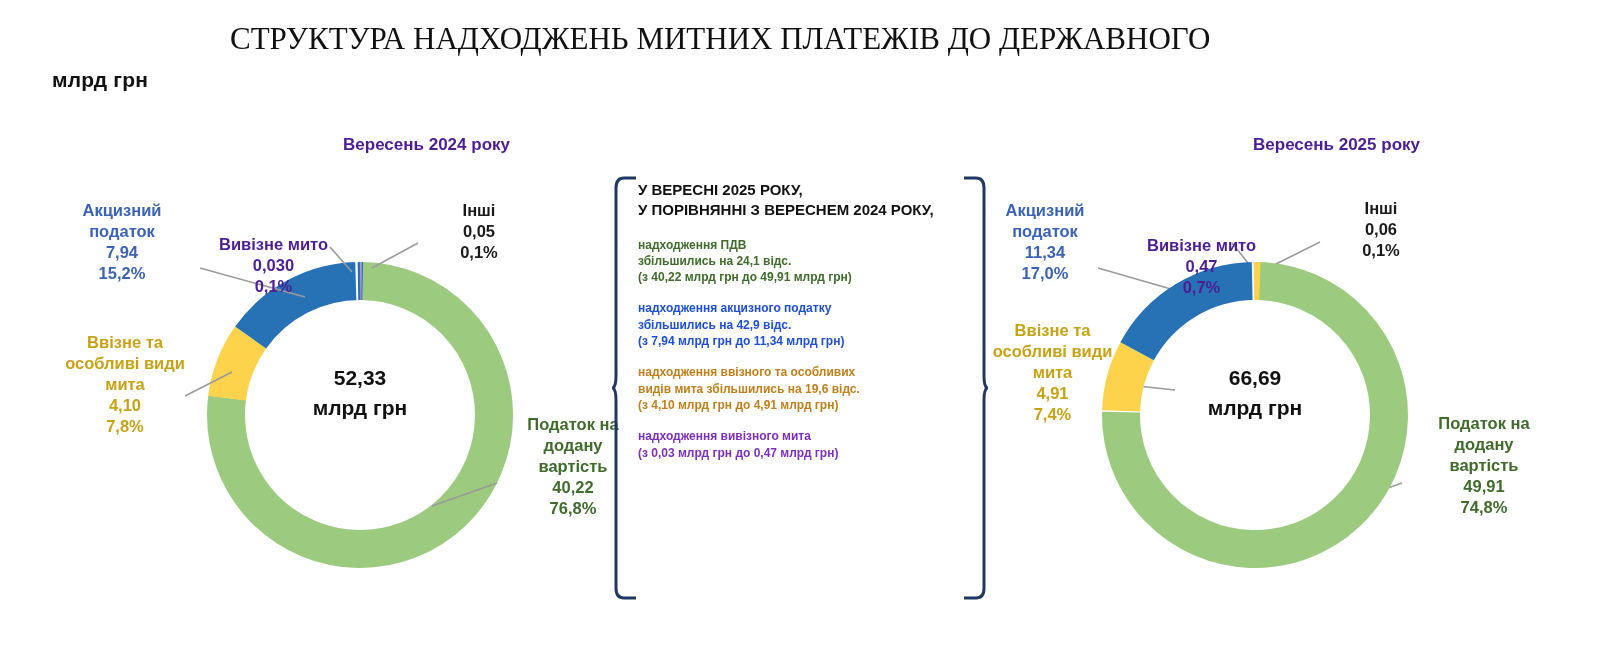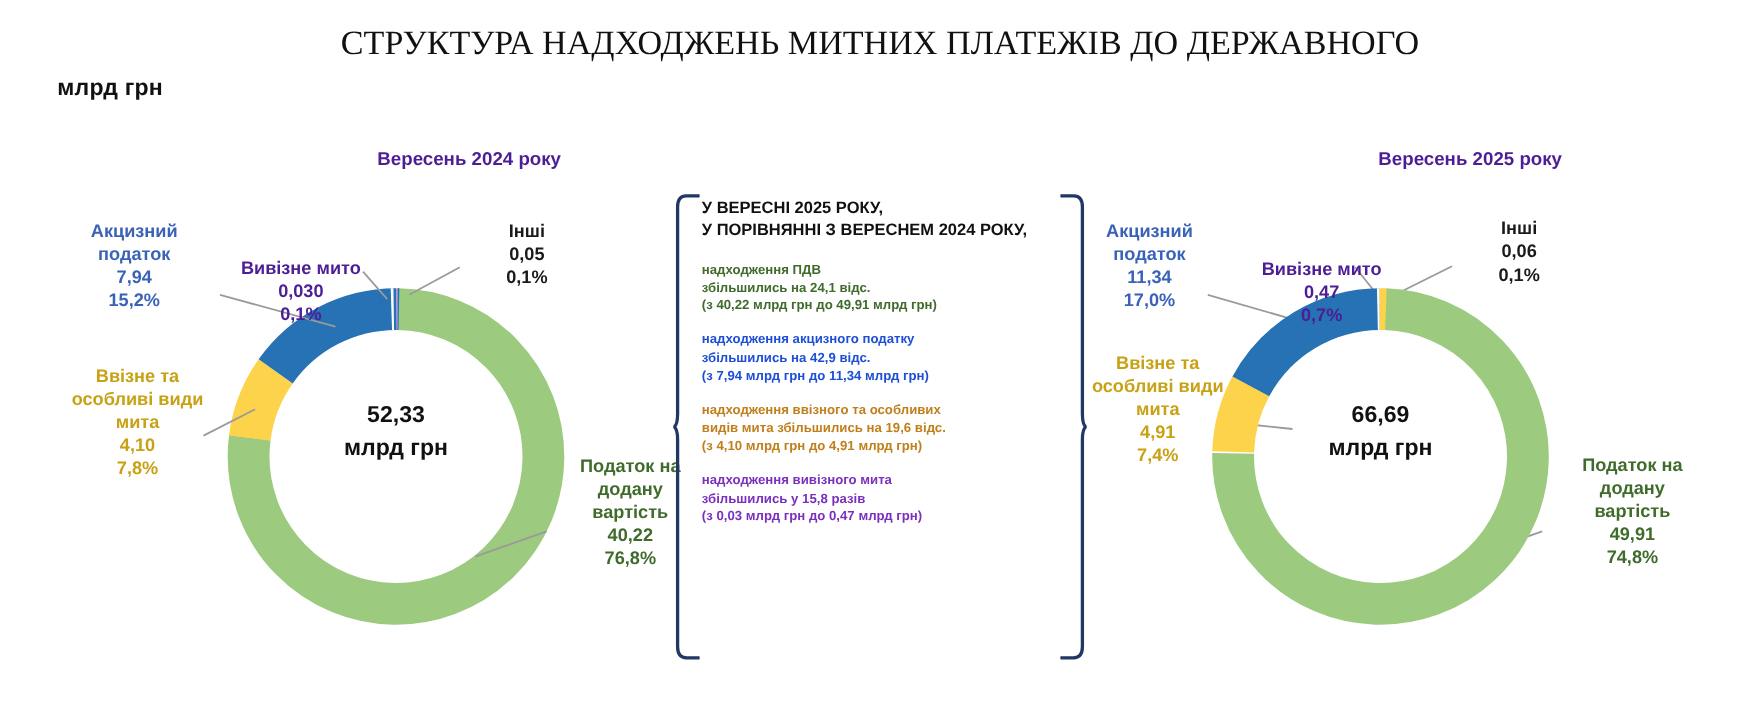--- a/index.html
+++ b/index.html
@@ -7,21 +7,21 @@
     width:1600px;height:651px;background:#ffffff;
     font-family:"Liberation Sans","DejaVu Sans",sans-serif;
     position:relative;overflow:hidden;
   }
   .unit-label{
     position:absolute;left:52px;top:68px;
     font-size:21px;font-weight:700;color:#111;letter-spacing:.2px;
   }
   .main-title{
     position:absolute;left:230px;top:18px;width:1140px;
-    text-align:center;font-family:"Liberation Serif","DejaVu Serif",serif;
+    text-align:left;font-family:"Liberation Serif","DejaVu Serif",serif;
     font-size:31px;line-height:1.33;color:#111;font-weight:400;
   }
   .panel-title{
     position:absolute;font-size:17px;font-weight:700;color:#4c1d95;text-align:right;
   }
   #left-panel-title{left:150px;top:135px;width:360px;}
   #right-panel-title{left:1060px;top:135px;width:360px;}
 
   .chart-wrap{position:absolute;}
   #left-chart{left:190px;top:245px;}
@@ -222,17 +222,16 @@
       <span>збільшились на 42,9 відс.</span>
       <span>(з 7,94 млрд грн до 11,34 млрд грн)</span>
     </div>
     <div class="cmp-para p-gold">
       <span>надходження  ввізного та особливих</span>
       <span>видів мита збільшились на 19,6 відс.</span>
       <span>(з 4,10 млрд грн до 4,91 млрд грн)</span>
     </div>
     <div class="cmp-para p-purple">
       <span>надходження  вивізного мита</span>
-      <span>збільшились у 15,8 разів</span>
       <span>(з 0,03 млрд грн до 0,47 млрд грн)</span>
     </div>
   </div>
 </div>
 
 </body></html>

